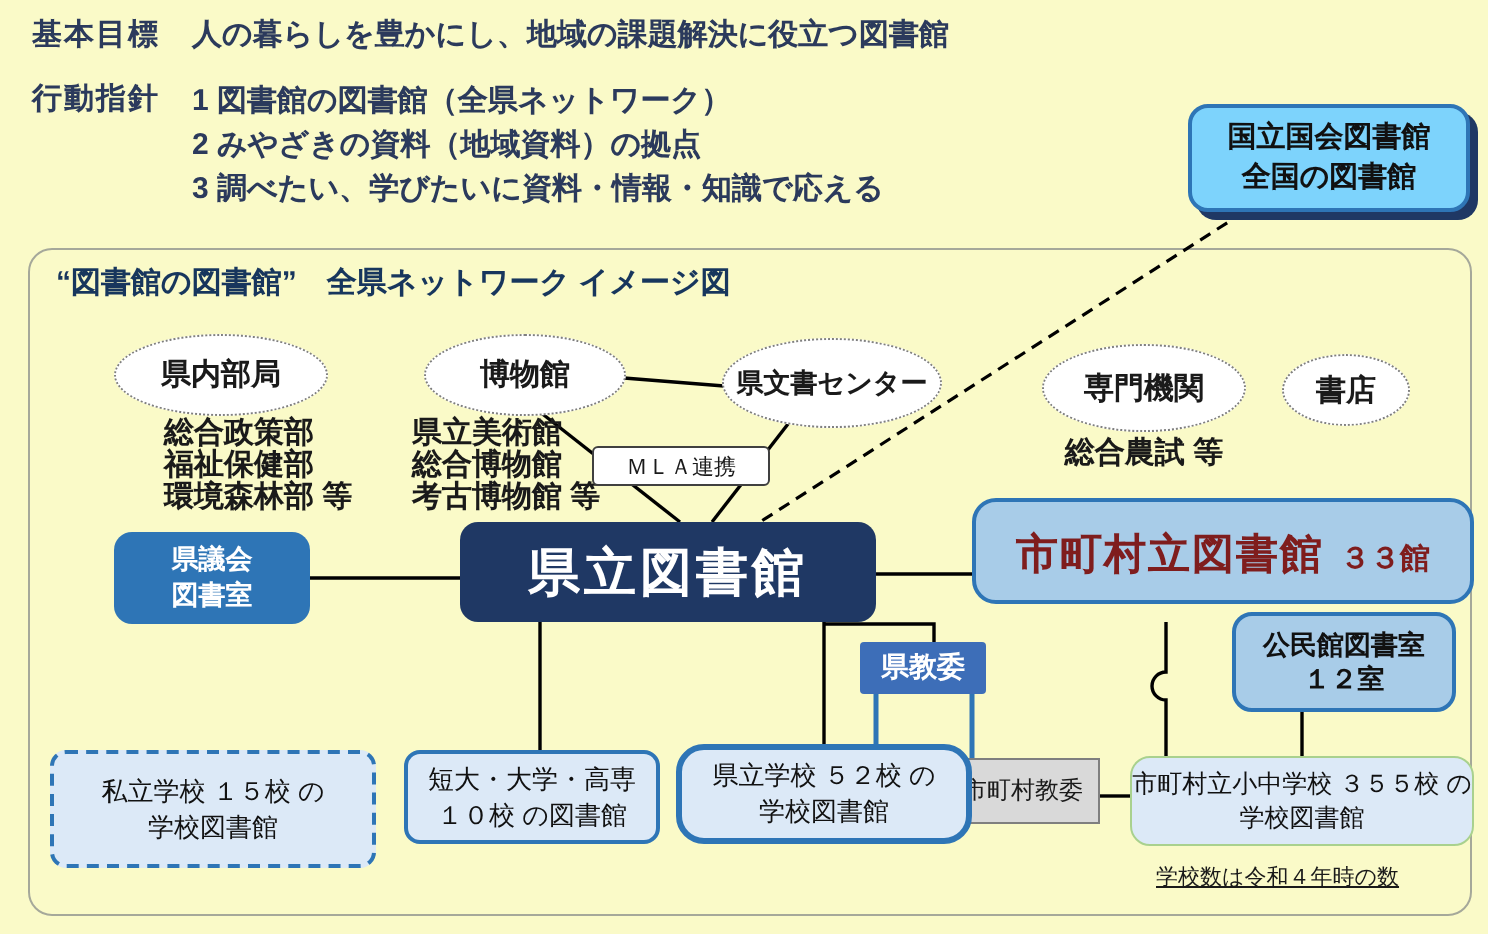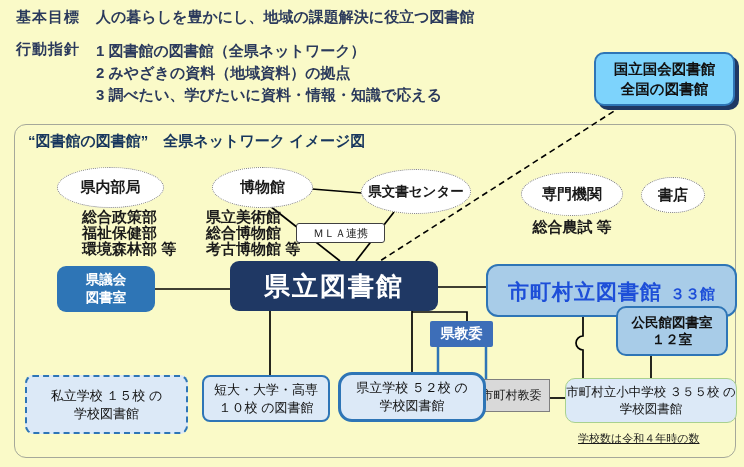--- a/index.html
+++ b/index.html
@@ -68,23 +68,23 @@
     background:#1F3864;border-radius:9px;
     color:#ffffff;font-size:26px;font-weight:700;letter-spacing:2px;
   }
   .assembly{
     left:57px;top:266px;width:98px;height:46px;
     background:#2E75B6;border-radius:9px;
     color:#ffffff;font-size:13.5px;font-weight:600;line-height:18px;
     flex-direction:column;
   }
   .municipal-lib{
-    left:486px;top:264px;width:251px;height:53px;
+    left:486px;top:249px;width:251px;height:53px;
     background:#A8CCE8;border:2.5px solid #2E75B6;border-radius:12px;
-    color:#1d4ed8;gap:8px;align-items:baseline;padding-top:12px;
+    color:#7f1d1d;gap:8px;align-items:baseline;padding-top:12px;
   }
   .municipal-lib .main{font-size:21px;font-weight:600;letter-spacing:1px;}
   .municipal-lib .count{font-size:15px;font-weight:600;}
   .community{
     left:616px;top:306px;width:112px;height:50px;
     background:#A8CCE8;border:2.5px solid #2E75B6;border-radius:10px;
     color:#111;font-size:13.5px;font-weight:600;line-height:17px;
     flex-direction:column;
   }
   .pref-board{

